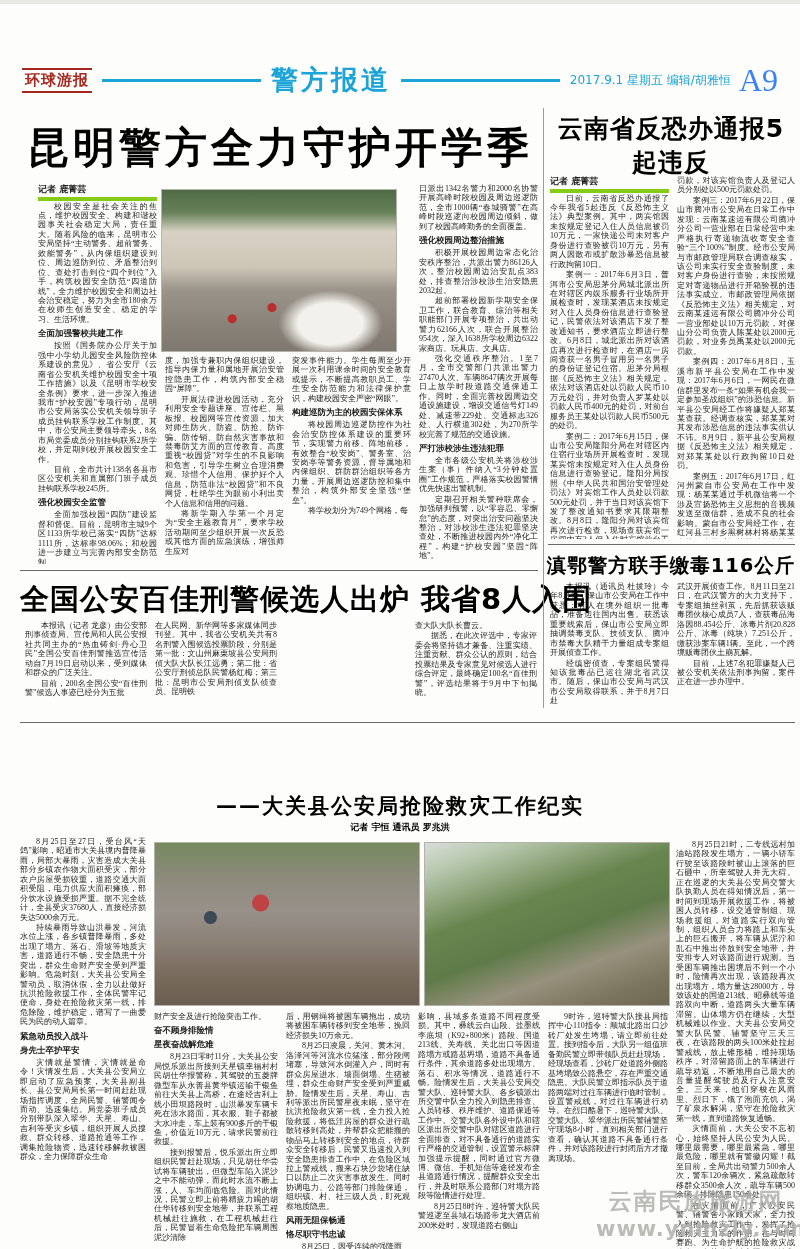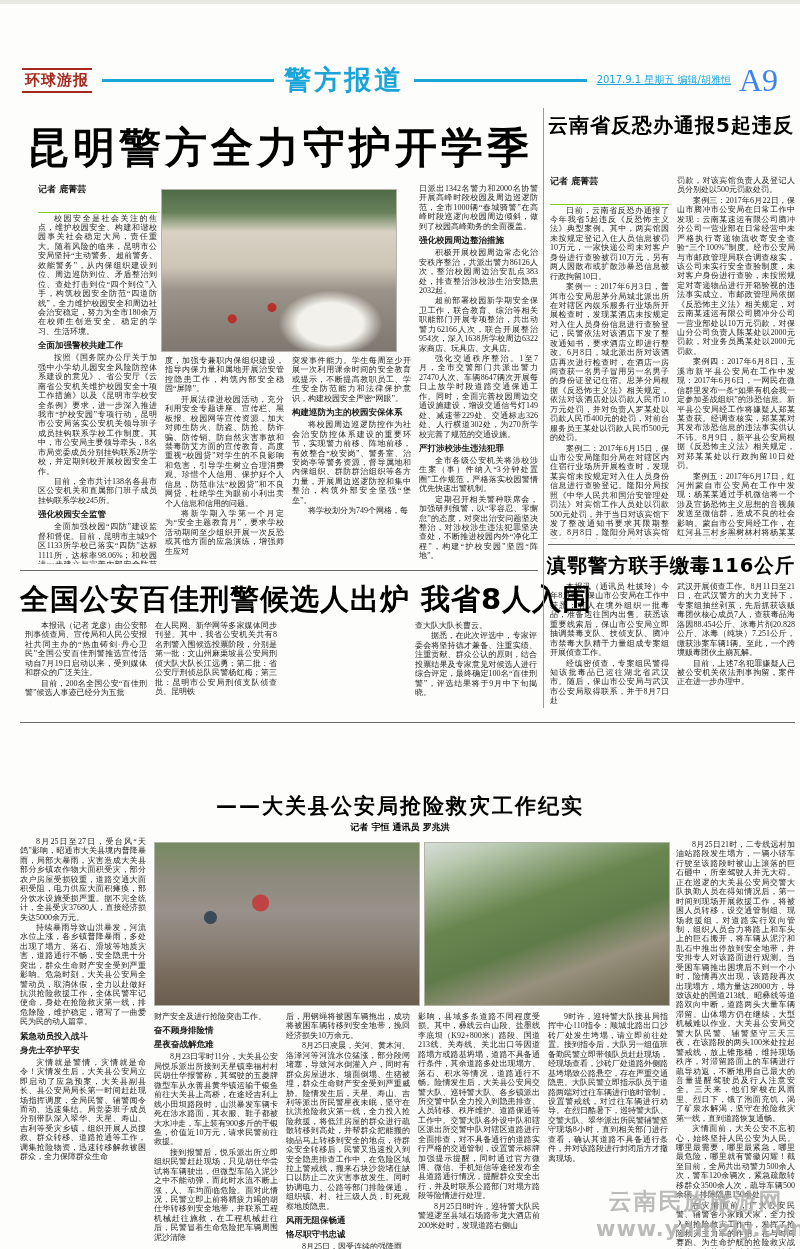--- a/index.html
+++ b/index.html
@@ -7,34 +7,34 @@
     position:relative;width:800px;height:1249px;margin:4px auto;background:#fdfdfb;
     font-family:"Liberation Serif","DejaVu Serif",serif;color:#1a1a1a;overflow:hidden;
   }
   
   .hdr{position:absolute;left:22px;top:58px;width:756px;height:36px;display:flex;align-items:center;}
   .masthead{font-family:"DejaVu Sans",sans-serif;font-weight:bold;font-size:15px;color:#a5281f;
     border-top:2px solid #a5281f;border-bottom:2px solid #a5281f;padding:1px 3px;letter-spacing:1px;white-space:nowrap;}
   .hrule-cyan{flex:1;height:3px;background:#1ba4d8;margin:0 10px;}
   .section-title{font-family:"DejaVu Sans",sans-serif;font-weight:bold;font-size:27px;color:#1ba4d8;
     letter-spacing:3px;white-space:nowrap;}
-  .dateline{font-size:10px;color:#1ba4d8;white-space:nowrap;margin-right:8px;font-family:"DejaVu Sans",sans-serif;text-decoration:underline;}
+  .dateline{font-size:12px;color:#1ba4d8;white-space:nowrap;margin-right:8px;font-family:"DejaVu Sans",sans-serif;}
   .pageno{font-family:"Liberation Serif",serif;font-size:32px;color:#3b82f6;line-height:1;}
   
   .col{position:absolute;font-size:8px;line-height:1.18;text-align:justify;overflow:hidden;color:#1c1c1c;}
   .col p{margin:0 0 1px 0;text-indent:2em;}
   .col p.cont{text-indent:0;}
   .col p.lead{text-indent:2em;}
   .col p.sub{font-family:"DejaVu Sans",sans-serif;text-indent:0;font-weight:bold;font-size:8.5px;margin:4px 0 3px;}
-  .byline{font-family:"DejaVu Sans",sans-serif;font-weight:bold;font-size:9px;border-bottom:1px solid #84cc16;
-    padding-bottom:17px;margin-bottom:5px;text-indent:0 !important;}
+  .byline{font-family:"DejaVu Sans",sans-serif;font-weight:bold;font-size:9px;border-bottom:4px solid #84cc16;
+    padding-bottom:2px;margin-bottom:5px;text-indent:0 !important;}
   
   .headline{position:absolute;font-family:"DejaVu Sans",sans-serif;font-weight:bold;color:#000;text-align:center;}
   .hl-kunming{left:20px;top:116px;width:520px;font-size:42px;letter-spacing:4px;}
-  .hl-fankong{left:546px;top:108px;width:250px;font-size:20px;line-height:1.35;letter-spacing:1px;}
+  .hl-fankong{left:546px;top:108px;width:250px;font-size:25px;line-height:1.35;letter-spacing:1px;}
   .hl-diane{left:546px;top:548px;width:250px;font-size:19.5px;letter-spacing:1px;}
   .hl-baijia{left:20px;top:576px;width:520px;font-size:29px;letter-spacing:1px;white-space:nowrap;}
   .hl-baoyu{left:0px;top:736px;width:800px;font-size:39px;letter-spacing:2px;}
   .hl-baoyu-sub{left:0px;top:788px;width:800px;font-size:21px;font-weight:bold;letter-spacing:2px;}
   .hl-baoyu-byl{left:0px;top:817px;width:800px;font-size:9px;font-weight:bold;}
   
   .vrule{position:absolute;width:1px;background:#9a9a9a;}
   .hrule{position:absolute;height:1px;background:#6a6a6a;}
   
   .photo{position:absolute;border:1px solid #b5b2aa;}

